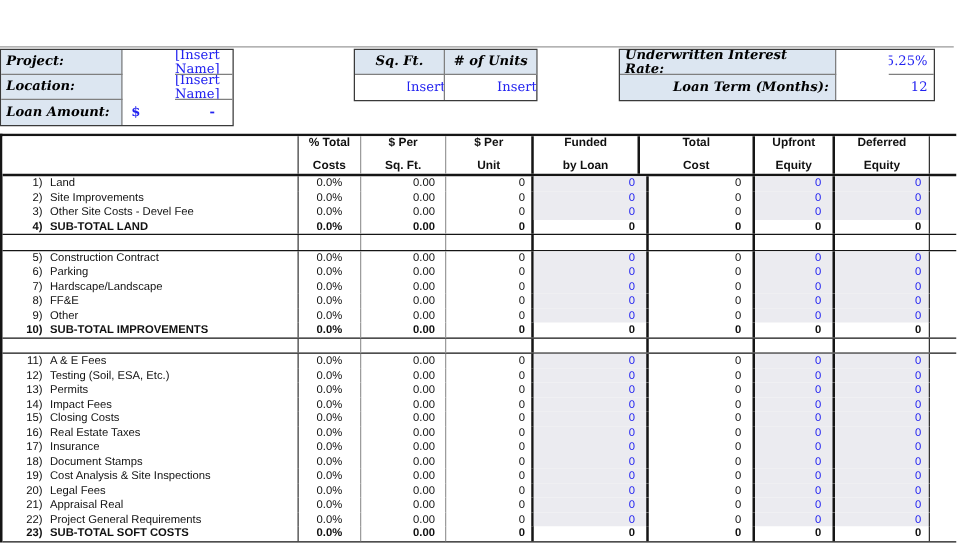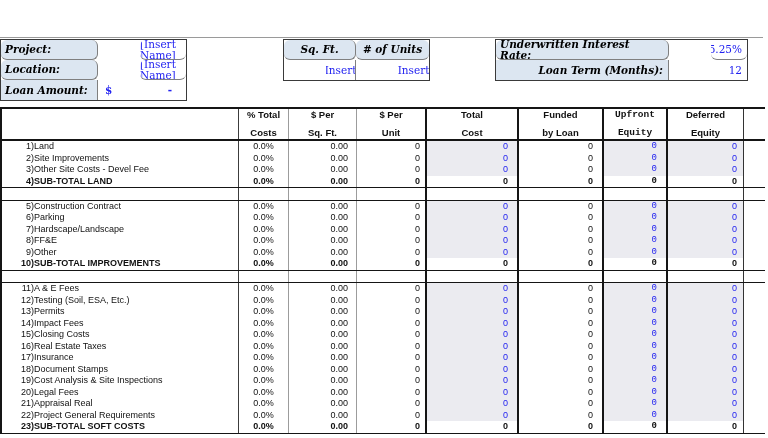--- a/index.html
+++ b/index.html
@@ -25,21 +25,21 @@
   .hline{position:absolute;left:0;top:37px;width:763px;border-top:1px solid #9a9a9a;}
   
   .formbox{position:absolute;display:grid;border:1px solid #3a3a3a;background:#fff;}
   .fcell{
     box-sizing:border-box;display:flex;align-items:center;overflow:hidden;
     font-family:"DejaVu Serif",serif;font-size:10.5px;line-height:1;
   }
   .flabel{background:var(--fill);font-weight:bold;font-style:italic;color:#000;padding-left:4px;}
   .fvalue{color:var(--blue);justify-content:center;margin-left:42px;}
   .br{border-right:1px solid #7f7f7f;}
-  .bb{border-bottom:1px solid #7f7f7f;border-radius:6px;}
+  .bb{border-bottom:1px solid #7f7f7f;}
   .ralign{justify-content:flex-end;padding-right:5px;}
   #leftbox{left:0;top:39px;grid-template-columns:97px 88px;grid-template-rows:20px 20px 20px;}
   #midbox{left:283px;top:39px;grid-template-columns:72px 73px;grid-template-rows:20px 20px;}
   #rightbox{left:495px;top:39px;grid-template-columns:173px 78px;grid-template-rows:20px 20px;}
   .fcell.center{justify-content:center;padding-left:0;}
   .currency{color:var(--blue);font-weight:bold;justify-content:space-between;padding:0 14px 0 7px;}
   
   .table{
     position:absolute;left:0;top:107px;width:763px;
     border-left:2px solid #151515;border-top:2px solid #151515;box-sizing:content-box;
@@ -55,27 +55,27 @@
   .spacer + .group{border-top:1px solid #151515;}
   .cell{
     box-sizing:border-box;display:flex;align-items:center;overflow:hidden;line-height:1;
   }
   .c-desc{width:237px;border-right:1px solid #3c3c3c;}
   .c-pct{width:50px;border-right:1px solid #9c9c9c;justify-content:center;}
   .c-sqft{width:68px;border-right:1px solid #9c9c9c;justify-content:flex-end;padding-right:8px;}
   .c-unit{width:70px;border-right:2px solid #151515;justify-content:flex-end;padding-right:5px;}
   .c-total{width:92px;border-right:2px solid #151515;justify-content:flex-end;padding-right:9px;}
   .c-funded{width:85px;border-right:2px solid #151515;justify-content:flex-end;padding-right:9px;}
-  .c-upfront{width:64px;border-right:2px solid #151515;justify-content:flex-end;padding-right:9px;font-family:Liberation Mono, monospace;}
+  .c-upfront{width:64px;border-right:2px solid #151515;justify-content:flex-end;padding-right:9px;}
   .c-def{width:76px;border-right:1px solid #333;justify-content:flex-end;padding-right:6px;}
   .row .shade{background:var(--shade);}
   .row .blue{color:var(--blue);}
   .row.subtotal{font-weight:bold;}
   .num{width:32px;text-align:right;flex:none;}
-  .lbl{white-space:nowrap;}
+  .lbl{margin-left:6px;white-space:nowrap;}
 </style>
 </head>
 <body>
 
 <div class="sheet">
 
   <div class="hline"></div>
 
   <div class="formbox" id="leftbox">
     <div class="fcell flabel br bb">Project:</div>
@@ -111,27 +111,27 @@
         <span>Costs</span>
       </div>
       <div class="cell c-sqft">
         <span>$ Per</span>
         <span>Sq. Ft.</span>
       </div>
       <div class="cell c-unit">
         <span>$ Per</span>
         <span>Unit</span>
       </div>
+      <div class="cell c-funded">
+        <span>Funded</span>
+        <span>by Loan</span>
+      </div>
       <div class="cell c-total">
         <span>Total</span>
         <span>Cost</span>
-      </div>
-      <div class="cell c-funded">
-        <span>Funded</span>
-        <span>by Loan</span>
       </div>
       <div class="cell c-upfront">
         <span>Upfront</span>
         <span>Equity</span>
       </div>
       <div class="cell c-def">
         <span>Deferred</span>
         <span>Equity</span>
       </div>
     </div>

